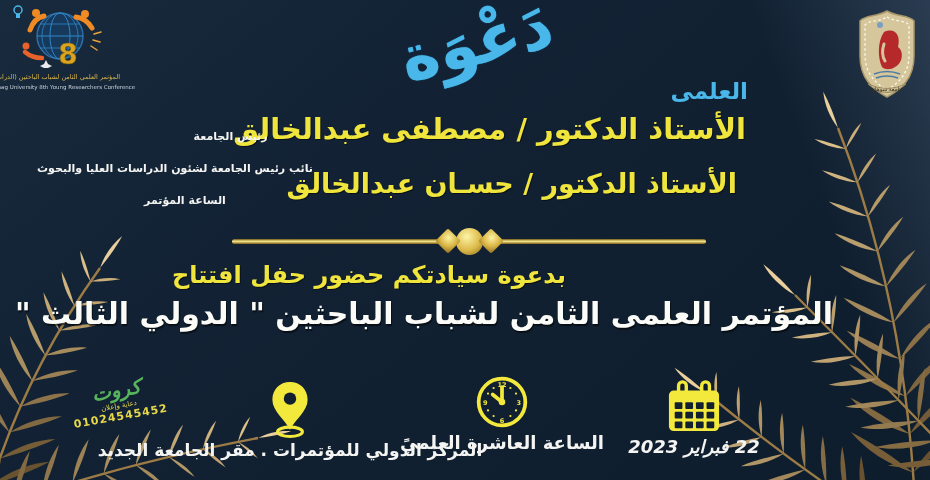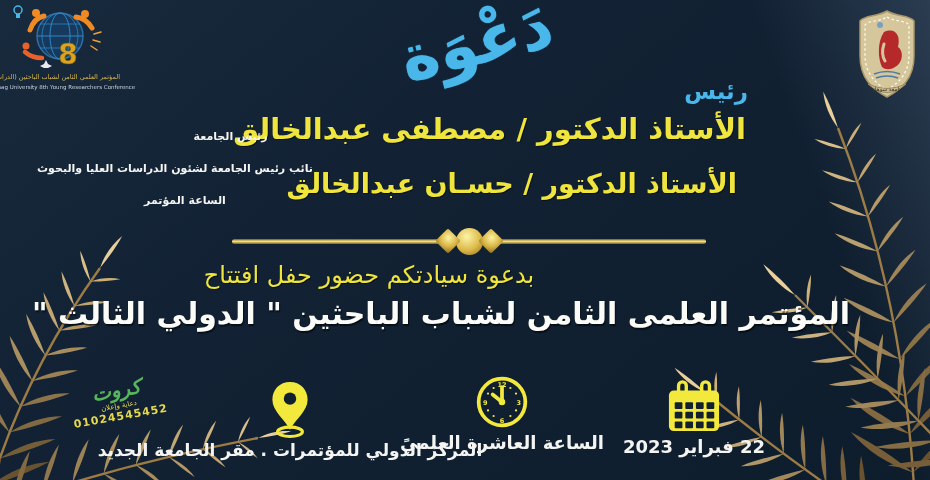--- a/index.html
+++ b/index.html
@@ -44,33 +44,33 @@
   
   #divider{left:232px;top:228px;width:474px;height:26px;display:flex;align-items:center;z-index:2;}
   #divider .bar{flex:1;height:5px;border-radius:3px;
     background:linear-gradient(180deg,#6d5414 0%,#f9ea8e 45%,#7c5f17 100%);}
   #divider .dia{width:18px;height:18px;margin:0 -2px;transform:rotate(45deg);border-radius:2px;
     background:radial-gradient(circle at 40% 35%,#fdf3a3,#d9b545 55%,#8a6a1f);}
   #divider .orb{width:27px;height:27px;margin:0 1px;border-radius:50%;
     background:radial-gradient(circle at 40% 32%,#fdf4a8,#ddba49 55%,#8a6a1f);}
 
   #invite-line{left:0;top:261px;width:738px;text-align:center;font-size:24px;
-    font-weight:normal;color:#efe53d;text-shadow:1px 1px 0 rgba(0,0,0,.5);}
+    font-weight:bold;color:#efe53d;text-shadow:1px 1px 0 rgba(0,0,0,.5);}
   #event-title{left:0;top:296px;width:848px;text-align:center;font-size:30px;
-    font-weight:bold;color:#fbfbf8;text-shadow:1px 2px 1px rgba(0,0,0,.55);white-space:nowrap;margin-left:17px;}
+    font-weight:bold;color:#fbfbf8;text-shadow:1px 2px 1px rgba(0,0,0,.55);white-space:nowrap;}
 
   
   .detail{display:flex;flex-direction:column;align-items:center;z-index:2;text-align:center;}
   #venue{left:140px;top:380px;width:300px;}
   #time{left:412px;top:374px;width:180px;}
   #date{left:618px;top:380px;width:152px;}
   .detail .label{color:#f4f4f2;font-weight:bold;white-space:nowrap;margin-top:2px;}
   #venue .label{font-size:17px;}
   #time .label{font-size:18px;}
-  #date .label{font-size:18px;}
+  #date .label{font-size:18px;font-style:italic;}
 
   
   #watermark{left:58px;top:378px;width:120px;text-align:center;transform:rotate(-10deg);z-index:2;}
   #watermark .brand{font-size:20px;font-style:italic;font-weight:bold;color:#58b45c;}
   #watermark .tag{font-size:7px;color:#e6d84a;}
   #watermark .phone{font-size:11px;font-weight:bold;color:#e6d84a;letter-spacing:1px;}
 </style>
 </head>
 <body>
 
@@ -217,21 +217,21 @@
     <path d="M37,9 C45,14 55,12 59,17 L59,47 C59,65 49,75 37,82 C25,75 15,65 15,47 L15,17 C19,12 29,14 37,9 Z" fill="none" stroke="#fffdf2" stroke-width="1.2" stroke-dasharray="2.5,2.5"></path>
     <circle cx="30" cy="17" r="3" fill="#7a9fc4"></circle>
     <path d="M34,24 C45,19 51,27 48,39 C54,43 53,55 45,59 C41,62 35,62 32,59 C28,51 27,34 34,24 Z" fill="#b5292b"></path>
     <path d="M34,36 C32,42 32,48 35,53" stroke="#d6c69c" stroke-width="3" fill="none" stroke-linecap="round"></path>
     <path d="M24,66 Q37,61 50,66" stroke="#4a7ba6" stroke-width="1.5" fill="none"></path>
     <path d="M26,70 Q37,66 48,70" stroke="#4a7ba6" stroke-width="1.5" fill="none"></path>
     <path d="M18,76 Q37,85 56,76 Q37,93 18,76 Z" fill="#cbbc92" stroke="#9a8a60" stroke-width="1"></path>
     <text x="37" y="83" font-size="5.5" text-anchor="middle" fill="#3a3320">جامعة سوهاج</text>
   </svg>
 
-  <div id="honors" class="abs z2 ar">رئيس</div>
+  <div id="honors" class="abs z2 ar">العلمى</div>
   <div id="host1" class="abs z2 ar host-name">الأستاذ الدكتور / مصطفى عبدالخالق</div>
   <div id="role1" class="abs z2 ar role">رئيس الجامعة</div>
   <div id="host2" class="abs z2 ar host-name">الأستاذ الدكتور / حسـان عبدالخالق</div>
   <div id="role2" class="abs z2 ar role">نائب رئيس الجامعة لشئون الدراسات العليا والبحوث</div>
   <div id="role3" class="abs z2 ar role">الساعة المؤتمر</div>
 
   <div id="divider" class="abs">
     <div class="bar"></div>
     <div class="dia"></div>
     <div class="orb"></div>

